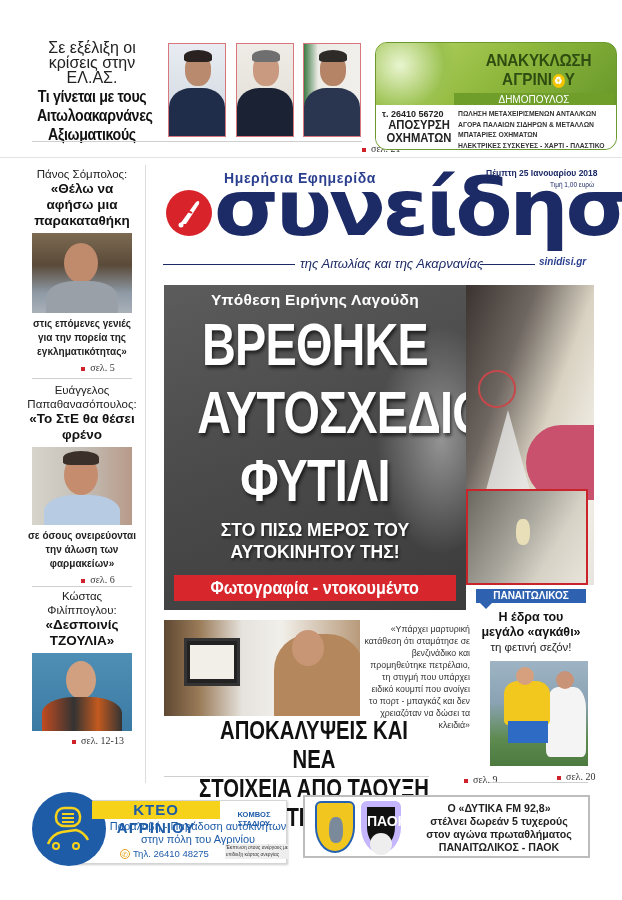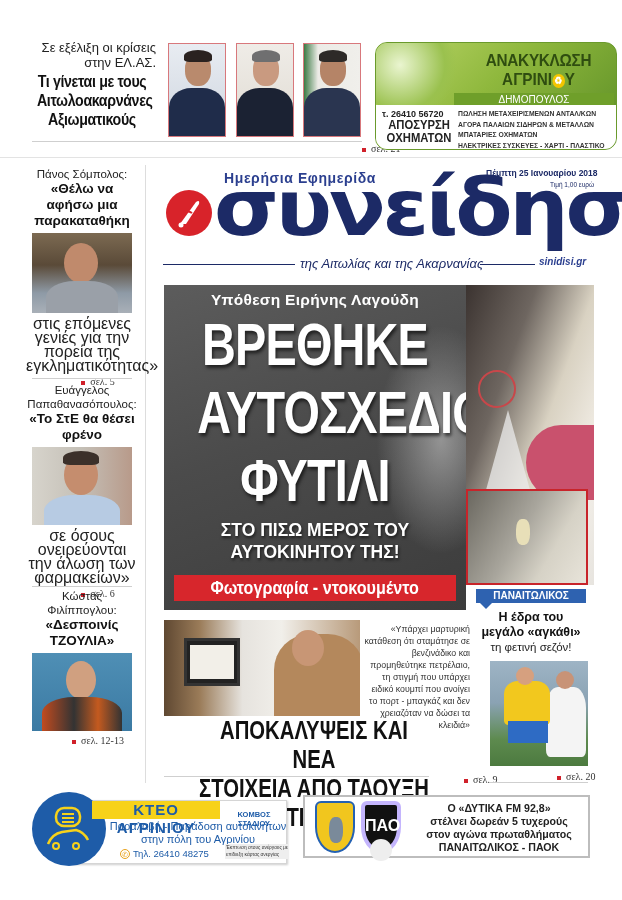--- a/index.html
+++ b/index.html
@@ -4,21 +4,21 @@
 <style>
   * { box-sizing: border-box; margin: 0; padding: 0; }
   html, body { width: 622px; height: 900px; background: #fff; overflow: hidden; }
   body { position: relative; font-family: "Liberation Sans", sans-serif; color: #111; }
   .abs { position: absolute; }
   .sel { font-family: "Liberation Serif", serif; font-size: 10px; color: #333; padding-left: 32px; }
   .sel .dot { display:inline-block; width:4px; height:4px; background:#d0202a; margin-right:5px; vertical-align:middle; }
 
   
   .top-left-text { left: 28px; top: 40px; width: 128px; text-align: center; }
-  .top-left-text .kicker { font-size: 13px; line-height: 15px; color: #222; text-align: right; }
+  .top-left-text .kicker { font-size: 16px; line-height: 15px; color: #222; }
   .top-left-text .head { font-family: "Liberation Sans", sans-serif; font-weight: 700; font-size: 16.5px; line-height: 19px; letter-spacing: -0.4px; transform: scaleX(0.86); transform-origin: center; margin-top: 2px; }
 
   .photo { border: 1.5px solid #d8787c; overflow: hidden; }
   .officer { top: 43px; width: 58px; height: 94px; }
   .officer .bg { position:absolute; inset:0; }
   .officer .face { position:absolute; left:16px; top:10px; width:26px; height:32px; border-radius:45%; background:#b98a6d; }
   .officer .hair { position:absolute; left:15px; top:6px; width:28px; height:12px; border-radius:50% 50% 20% 20%; background:#2a2220; }
   .officer .body { position:absolute; left:0; right:0; bottom:0; height:48px; border-radius:40% 40% 0 0; }
 
   .ad-recycle { left: 375px; top: 42px; width: 242px; height: 108px; border-radius: 12px; background: linear-gradient(135deg,#bcd66a 0%,#8fb83d 45%,#5c8e26 100%); overflow: hidden; border:1px solid #6a9a2c; }
@@ -32,21 +32,21 @@
   .ad-recycle .globe { position:absolute; left:-20px; top:-10px; width:110px; height:80px; border-radius:50%; background: radial-gradient(circle at 40% 40%, #eaf5d0 0%, #9ac14e 55%, rgba(0,0,0,0) 70%); }
   .ad-recycle .recycle { display:inline-block; width:14px; height:14px; border-radius:50%; background:#f2c500; color:#fff; font-size:10px; line-height:14px; text-align:center; vertical-align:middle; }
 
   .hr { position:absolute; height:1px; background:#cfcfcf; }
 
   
   .vline { position:absolute; left:145px; top:165px; width:1px; height:618px; background:#ddd; }
   .side-story { position:absolute; left:26px; width:112px; text-align:center; }
   .side-story .who { font-size:11.5px; line-height:14px; color:#222; }
   .side-story .quote { font-weight:700; font-size:13.5px; line-height:16px; color:#111; }
-  .side-story .tail { font-size:16px; line-height:14px; color:#222; }
+  .side-story .tail { font-size:10px; line-height:14px; color:#222;font-weight:bold; }
   .side-story .sel { margin-top:3px; display:block; }
   .side-photo { position:relative; width:100px; height:80px; margin:4px auto; overflow:hidden; }
 
   
   .mast-sub { left: 224px; top: 170px; font-weight:700; font-size:14px; color:#2b3f8f; letter-spacing:0.6px; }
   .mast-date { left: 486px; top: 168px; font-size:8.5px; font-weight:700; color:#1c2a66; }
   .mast-price { left: 550px; top: 181px; font-size:6.5px; color:#1c2a66; }
   .mast-logo { left: 166px; top: 190px; width: 46px; height: 46px; border-radius:50%; background:#d8232a; }
   .mast-logo svg { position:absolute; inset:0; }
   .mast-name { left: 214px; top: 166px; font-family:"DejaVu Sans", sans-serif; font-weight:700; font-size:78px; line-height:84px; color:#1c2a66; letter-spacing:-3px; transform: scaleX(1.07); transform-origin:left; }
@@ -97,21 +97,21 @@
   .ad-kteo .bar { position:absolute; left:60px; top:9px; width:128px; height:18px; background:#f7d21a; color:#1e5ca8; font-weight:700; font-size:15px; line-height:18px; text-align:center; letter-spacing:1px; }
   .ad-kteo .kombos { position:absolute; left:194px; top:10px; width:56px; text-align:center; color:#1e5ca8; font-size:7.5px; font-weight:700; line-height:9px;margin-top:8px; }
   .ad-kteo .line1 { position:absolute; left:76px; top:28px; width:180px; text-align:center; color:#1e5ca8; font-size:11px; line-height:13px; }
   .ad-kteo .line2 { position:absolute; left:76px; top:41px; width:180px; text-align:center; color:#1e5ca8; font-size:11px; line-height:13px; }
   .ad-kteo .phone { position:absolute; left:88px; top:56px; color:#1e5ca8; font-size:9.5px; }
   .ad-kteo .phone .ph { display:inline-block; width:10px; height:10px; border:1px solid #e8a21a; border-radius:50%; font-size:7px; line-height:9px; text-align:center; color:#e8a21a; margin-right:3px; }
   .ad-kteo .note { position:absolute; left:193px; top:52px; width:64px; font-size:4.8px; line-height:6.5px; color:#333; background:#eee; padding:1px; }
 
   .ad-fm { left:303px; top:795px; width:287px; height:63px; border:2px solid #bdbdbd; background:#fff; }
   .ad-fm .crest1 { position:absolute; left:10px; top:4px; width:40px; height:52px; background:#f1c61e; border:2px solid #2461b2; border-radius:6px 6px 50% 50%; }
-  .ad-fm .crest2 { position:absolute; left:56px; top:4px; width:40px; height:52px; background:#111; border:4px solid #c4b5fd; border-radius:6px 6px 50% 50%; color:#fff; font-weight:700; font-size:16px; text-align:center; padding-top:12px; }
+  .ad-fm .crest2 { position:absolute; left:56px; top:4px; width:40px; height:52px; background:#111; border:6px solid #c4b5fd; border-radius:6px 6px 50% 50%; color:#fff; font-weight:700; font-size:14px; text-align:center; padding-top:6px; }
   .ad-fm .crest2 .eagle { display:block; margin:4px auto 0; width:22px; height:22px; border-radius:50%; background:#eee; }
   .ad-fm .text { position:absolute; left:104px; top:5px; width:180px; text-align:center; font-weight:700; font-size:10.6px; line-height:13px; color:#222; }
 </style>
 </head>
 <body>
 
 <div class="abs top-left-text">
   <div class="kicker">Σε εξέλιξη οι κρίσεις στην ΕΛ.ΑΣ.</div>
   <div class="head">Τι γίνεται με τους Αιτωλοακαρνάνες Αξιωματικούς</div>
 </div>

